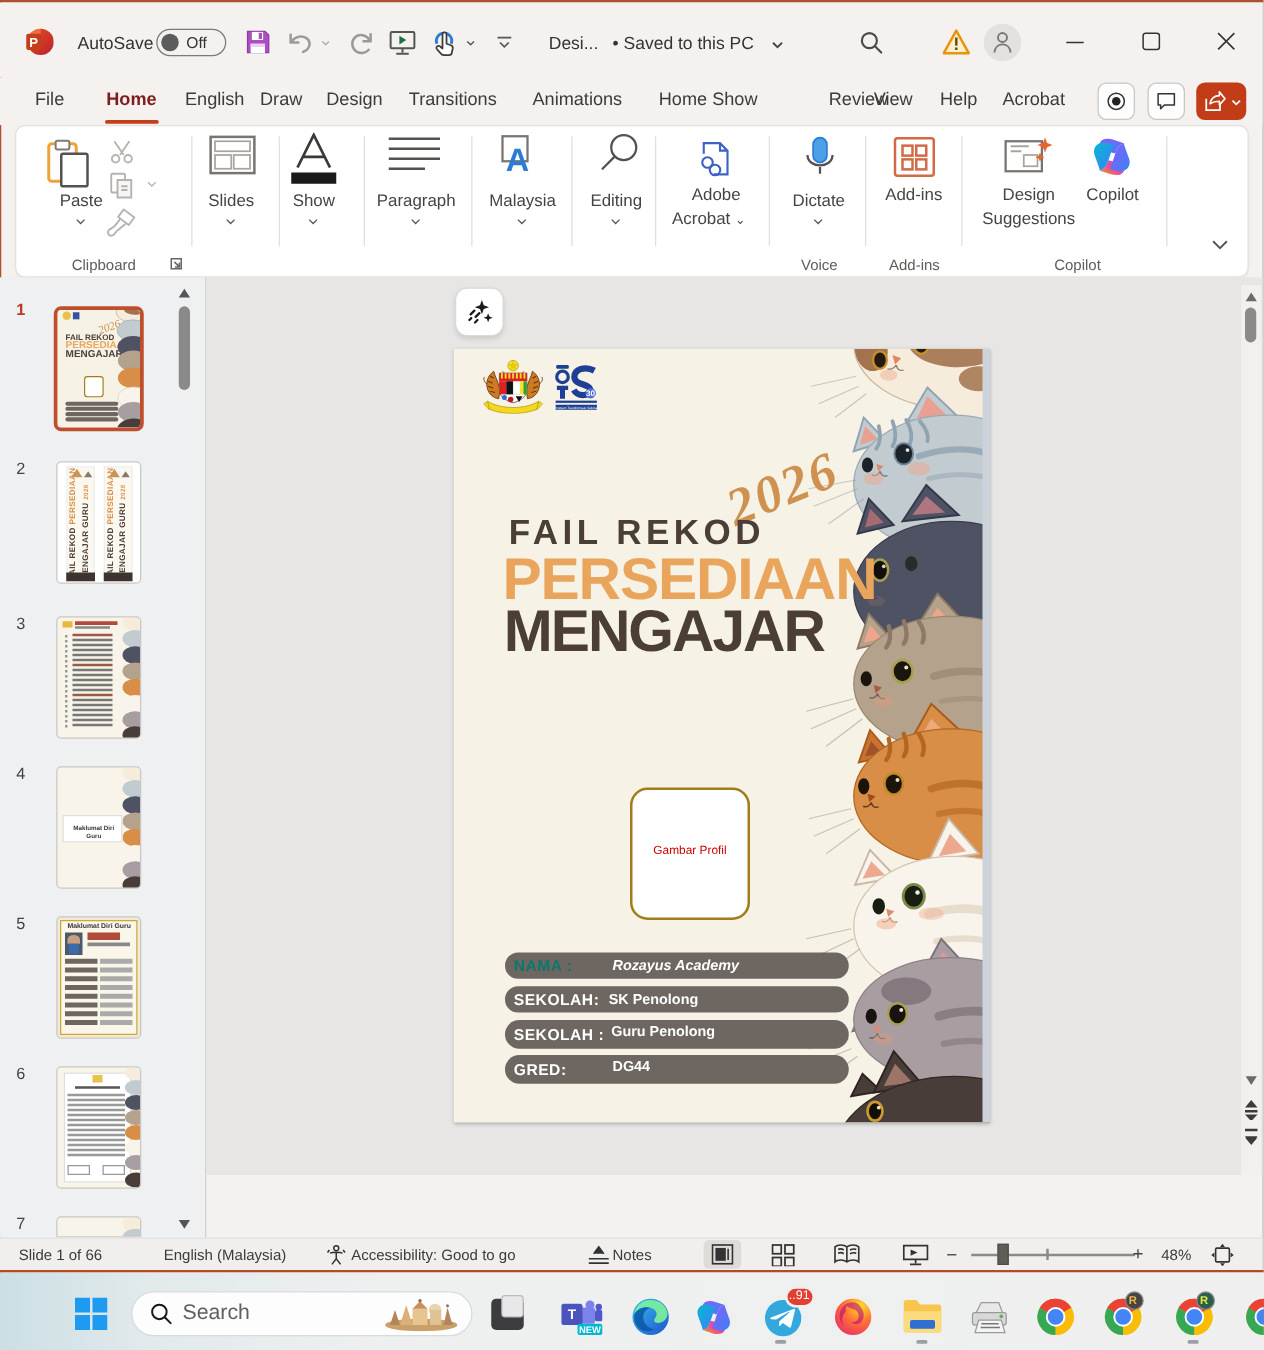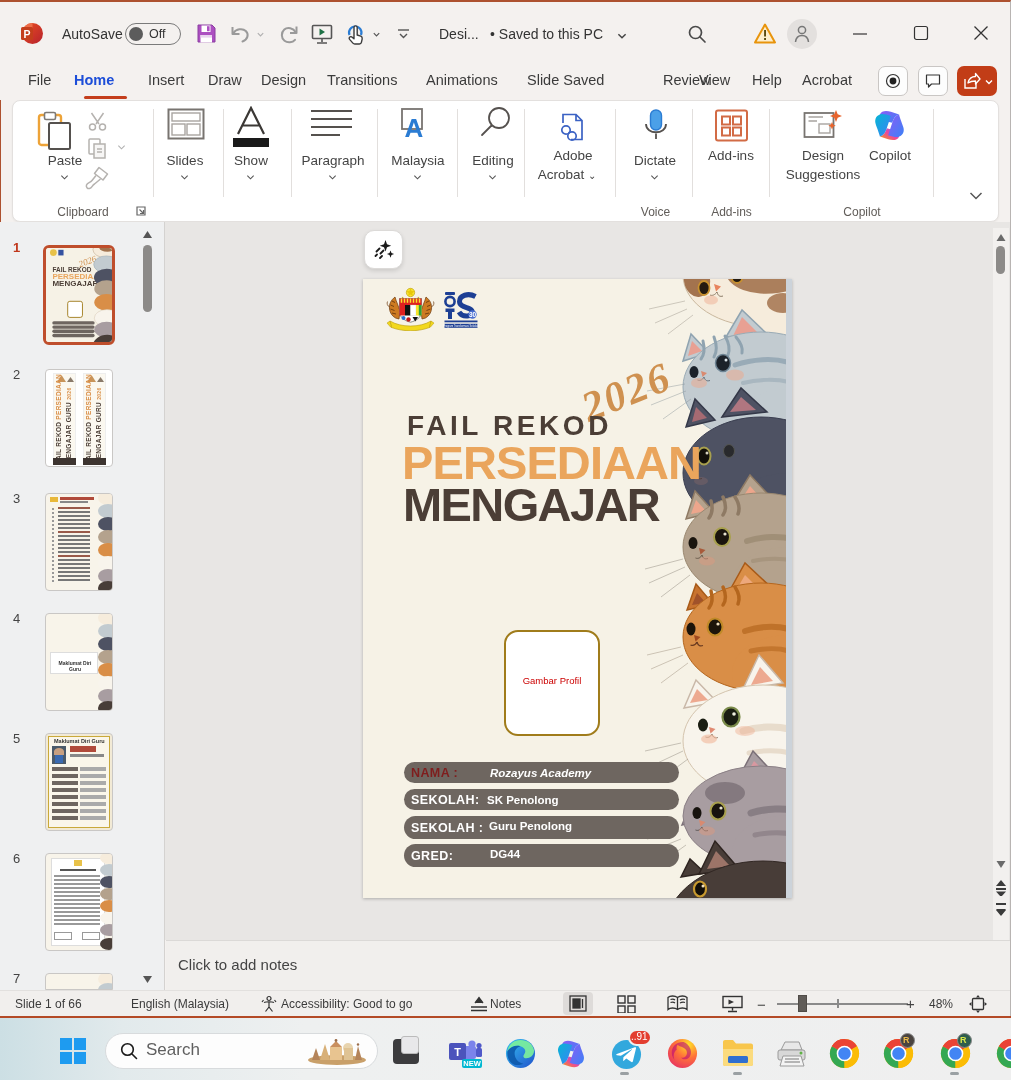--- a/index.html
+++ b/index.html
@@ -121,28 +121,28 @@
       </svg>
     <svg class="abs" style="left:913px;top:23px" width="16" height="16" viewBox="0 0 16 16">
         <rect x="1.5" y="1.5" width="13" height="13" rx="2" fill="none" stroke="#333" stroke-width="1.2"></rect>
       </svg>
     <svg class="abs" style="left:973px;top:23px" width="16" height="16" viewBox="0 0 16 16">
         <path d="M1.5 1.5 L14.5 14.5 M14.5 1.5 L1.5 14.5" stroke="#333" stroke-width="1.3"></path>
       </svg>
   </div>
   <div id="menurow">
     <div class="menu" style="left:28px;">File</div>
-    <div class="menu" style="left:74px;color:#1d4ed8;font-weight:bold;">Home</div>
+    <div class="menu" style="left:85px;color:#7f1d1d;font-weight:bold;">Home</div>
     <div class="abs" style="left:84px;top:34px;width:43px;height:3px;background:#c43e1c;border-radius:2px;"></div>
-    <div class="menu" style="left:148px;">Insert</div>
+    <div class="menu" style="left:148px;">English</div>
     <div class="menu" style="left:208px;">Draw</div>
     <div class="menu" style="left:261px;">Design</div>
     <div class="menu" style="left:327px;">Transitions</div>
     <div class="menu" style="left:426px;">Animations</div>
-    <div class="menu" style="left:527px;">Slide Saved</div>
+    <div class="menu" style="left:527px;">Home Show</div>
     <div class="menu" style="left:628px;margin-left:35px;">Review</div>
     <div class="menu" style="left:699px;">View</div>
     <div class="menu" style="left:752px;">Help</div>
     <div class="menu" style="left:802px;">Acrobat</div>
     <div class="abs" style="left:878px;top:4px;width:30px;height:30px;background:#fdfdfd;border:1px solid #c9c6c4;border-radius:7px;"></div>
     <svg class="abs" style="left:885px;top:11px" width="16" height="16" viewBox="0 0 16 16">
         <circle cx="8" cy="8" r="6.5" fill="none" stroke="#333" stroke-width="1.2"></circle>
         <circle cx="8" cy="8" r="3.4" fill="#222"></circle>
       </svg>
     <div class="abs" style="left:918px;top:4px;width:30px;height:30px;background:#fdfdfd;border:1px solid #c9c6c4;border-radius:7px;"></div>
@@ -641,32 +641,29 @@
     <div class="abs" style="left:39px;top:160px;font-size:47px;line-height:1;font-weight:800;color:#eaa55c;letter-spacing:-0.9px;">PERSEDIAAN</div>
     <div class="abs" style="left:40px;top:202px;font-size:47px;line-height:1;font-weight:800;color:#4b3e36;letter-spacing:-1.6px;">MENGAJAR</div>
 
     <div class="abs" style="left:141px;top:351px;width:96px;height:106px;background:#fff;border:2px solid #a07c1b;border-radius:14px;"></div>
     <div class="abs" style="left:141px;top:396px;width:96px;text-align:center;font-size:9.5px;font-weight:normal;color:#cc0000;">Gambar Profil</div>
 
     <div class="abs" style="left:41px;top:483px;width:275px;height:21px;background:#6e6660;border-radius:10.5px;"></div>
     <div class="abs" style="left:41px;top:510px;width:275px;height:21px;background:#6e6660;border-radius:10.5px;"></div>
     <div class="abs" style="left:41px;top:537px;width:275px;height:23px;background:#6e6660;border-radius:11.5px;"></div>
     <div class="abs" style="left:41px;top:565px;width:275px;height:23px;background:#6e6660;border-radius:11.5px;"></div>
-    <div class="abs" style="left:48px;top:487px;font-size:12.5px;font-weight:bold;color:#7f1d1d;letter-spacing:.4px;">NAMA :</div>
+    <div class="abs" style="left:48px;top:487px;font-size:12.5px;font-weight:bold;color:#0f766e;letter-spacing:.4px;">NAMA :</div>
     <div class="abs" style="left:48px;top:514px;font-size:12.5px;font-weight:bold;color:#fff;letter-spacing:.4px;">SEKOLAH:</div>
     <div class="abs" style="left:48px;top:542px;font-size:12.5px;font-weight:bold;color:#fff;letter-spacing:.4px;">SEKOLAH :</div>
     <div class="abs" style="left:48px;top:570px;font-size:12.5px;font-weight:bold;color:#fff;letter-spacing:.4px;">GRED:</div>
     <div class="abs" style="left:127px;top:488px;font-size:11.5px;font-weight:bold;color:#fff;font-style:italic;">Rozayus Academy</div>
     <div class="abs" style="left:124px;top:515px;font-size:11.5px;font-weight:bold;color:#fff;">SK Penolong</div>
     <div class="abs" style="left:126px;top:541px;font-size:11.5px;font-weight:bold;color:#fff;">Guru Penolong</div>
     <div class="abs" style="left:127px;top:569px;font-size:11.5px;font-weight:bold;color:#fff;">DG44</div>
   </div>
-  <div id="notes">
-      <div style="position:absolute;left:12px;top:15px;font-size:15px;color:#444;">Click to add notes</div>
-    </div>
   <div id="statusbar">
     <div class="abs" style="left:15px;top:6px;text-align:center;">Slide 1 of 66</div>
     <div class="abs" style="left:131px;top:6px;">English (Malaysia)</div>
     <svg class="abs" style="left:260px;top:4px" width="18" height="18" viewBox="0 0 18 18" fill="none" stroke="#333" stroke-width="1.2">
         <circle cx="9" cy="3.5" r="2"></circle>
         <path d="M4 7.5 C6 6.5 12 6.5 14 7.5 M9 7 V12 M9 12 L5.5 16.5 M9 12 L12.5 16.5 M3.5 5 l-1.5 2 M14.5 5 l1.5 2"></path>
       </svg>
     <div class="abs" style="left:281px;top:6px;">Accessibility: Good to go</div>
     <svg class="abs" style="left:470px;top:5px" width="18" height="16" viewBox="0 0 18 16" stroke="#333" fill="none" stroke-width="1.3">
         <path d="M1 11 H17 M1 14.5 H17"></path>

